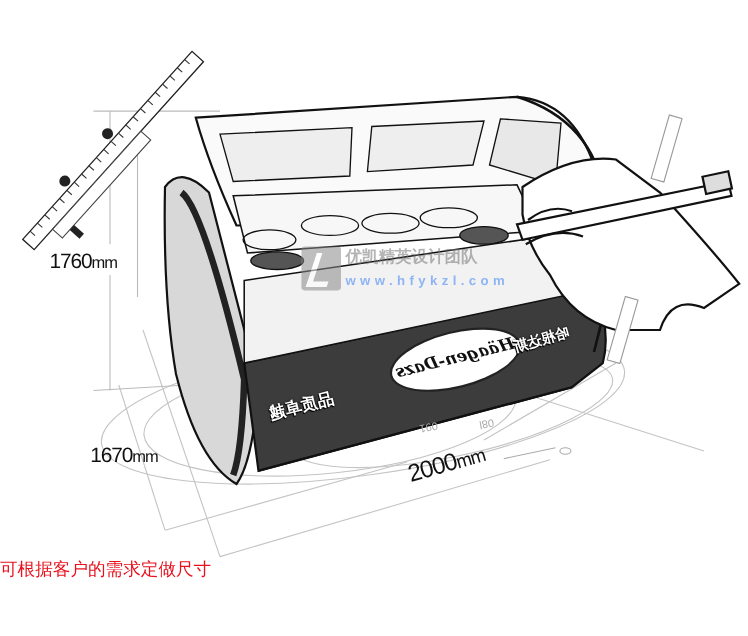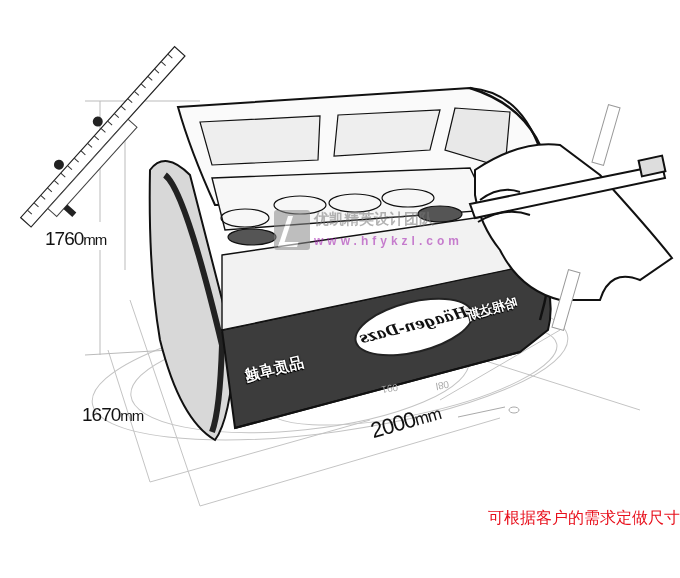--- a/index.html
+++ b/index.html
@@ -8,34 +8,34 @@
     .canvas { position: absolute; left: 0; top: 0; width: 680px; height: 578px; }
     .dim { position: absolute; color: #111; font-family: "Liberation Sans", sans-serif;
            letter-spacing: -1px; white-space: nowrap; }
     .dim .num { font-size: 19px; }
     .dim .unit { font-size: 15px; }
     #dim-height { left: 45px; top: 228px; }
     #dim-depth  { left: 82px; top: 404px; }
     #dim-width  { left: 375px; top: 418px; transform: rotate(-16deg); transform-origin: left bottom; }
     #dim-width .num { font-size: 22px; }
     #dim-width .unit { font-size: 17px; }
-    .caption { position: absolute; left: 0; width: 680px; top: 508px; text-align: right;
+    .caption { position: absolute; left: 0; width: 680px; top: 508px; text-align: left;
                color: #e8101c; font-size: 16px; font-family: "DejaVu Sans", sans-serif; }
-    .watermark { position: absolute; left: 274px; top: 208px; width: 200px; height: 50px;
+    .watermark { position: absolute; left: 274px; top: 222px; width: 200px; height: 50px;
                  opacity: 0.55; }
     .watermark .logo { position: absolute; left: 0; top: 2px; width: 36px; height: 40px;
                        background: #8a8a8a; border-radius: 3px; }
     .watermark .logo::after { content: ""; position: absolute; left: 9px; top: 6px;
                               width: 14px; height: 26px; border-left: 5px solid #fff;
                               border-bottom: 5px solid #fff; transform: skewX(-18deg); }
     .watermark .wm-title { position: absolute; left: 40px; top: 2px; font-size: 15px;
                            font-weight: bold; color: #777; font-family: "DejaVu Sans", sans-serif;
                            letter-spacing: 0px; }
     .watermark .wm-url { position: absolute; left: 40px; top: 26px; font-size: 12px;
-                         font-weight: bold; color: #a21caf; letter-spacing: 4px; }
+                         font-weight: bold; color: #3b82f6; letter-spacing: 4px; }
     .panel-text { position: absolute; color: #fff; font-weight: bold;
                   font-family: "DejaVu Sans", sans-serif;
                   text-shadow: 0 0 2px #000, 1px 1px 0 #000; white-space: nowrap; }
     #panel-left { left: 244px; top: 360px; font-size: 15px; transform: rotate(-14deg) scaleX(-1); }
     #panel-right { left: 466px; top: 300px; font-size: 13px; transform: rotate(-16deg) scaleX(-1); }
     .brand-oval { position: absolute; left: 355px; top: 303px; width: 118px; height: 48px;
                   background: #fff; border-radius: 50%; transform: rotate(-14deg);
                   box-shadow: 0 0 0 2px #222; }
     .brand-oval span { position: absolute; left: 0; right: 0; top: 13px; text-align: center;
                        font-size: 15px; font-weight: bold; font-style: italic; color: #111;

